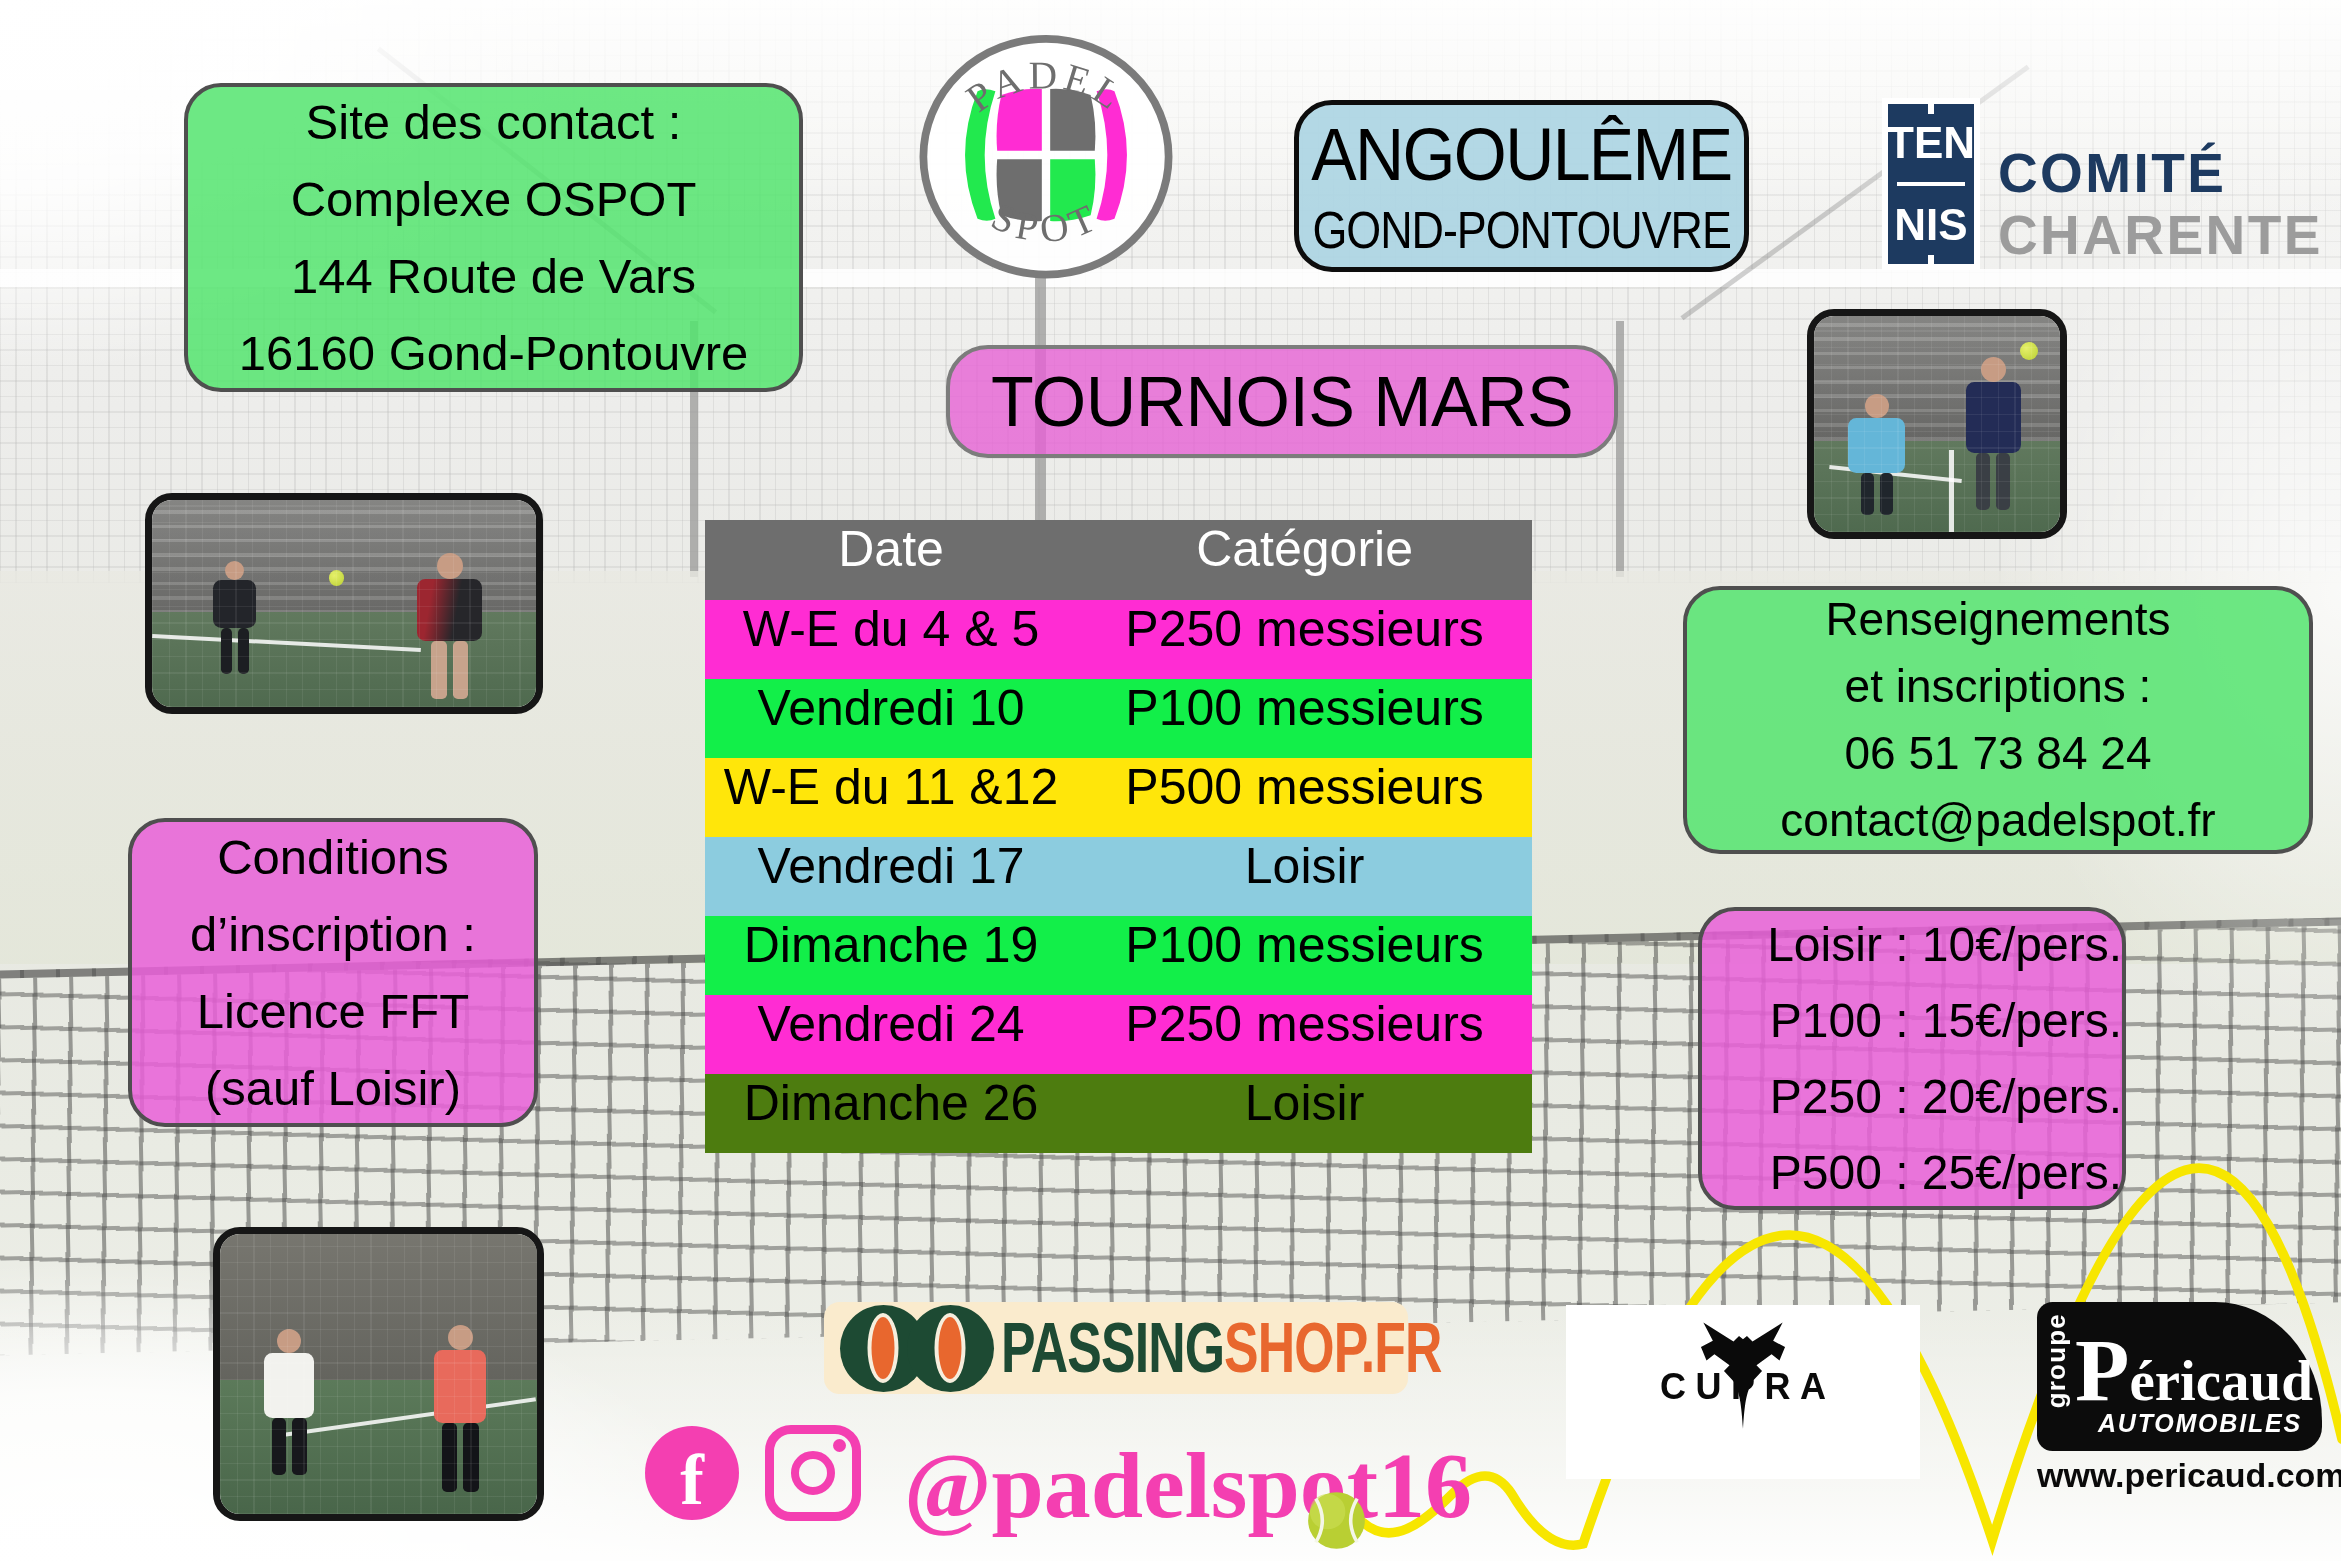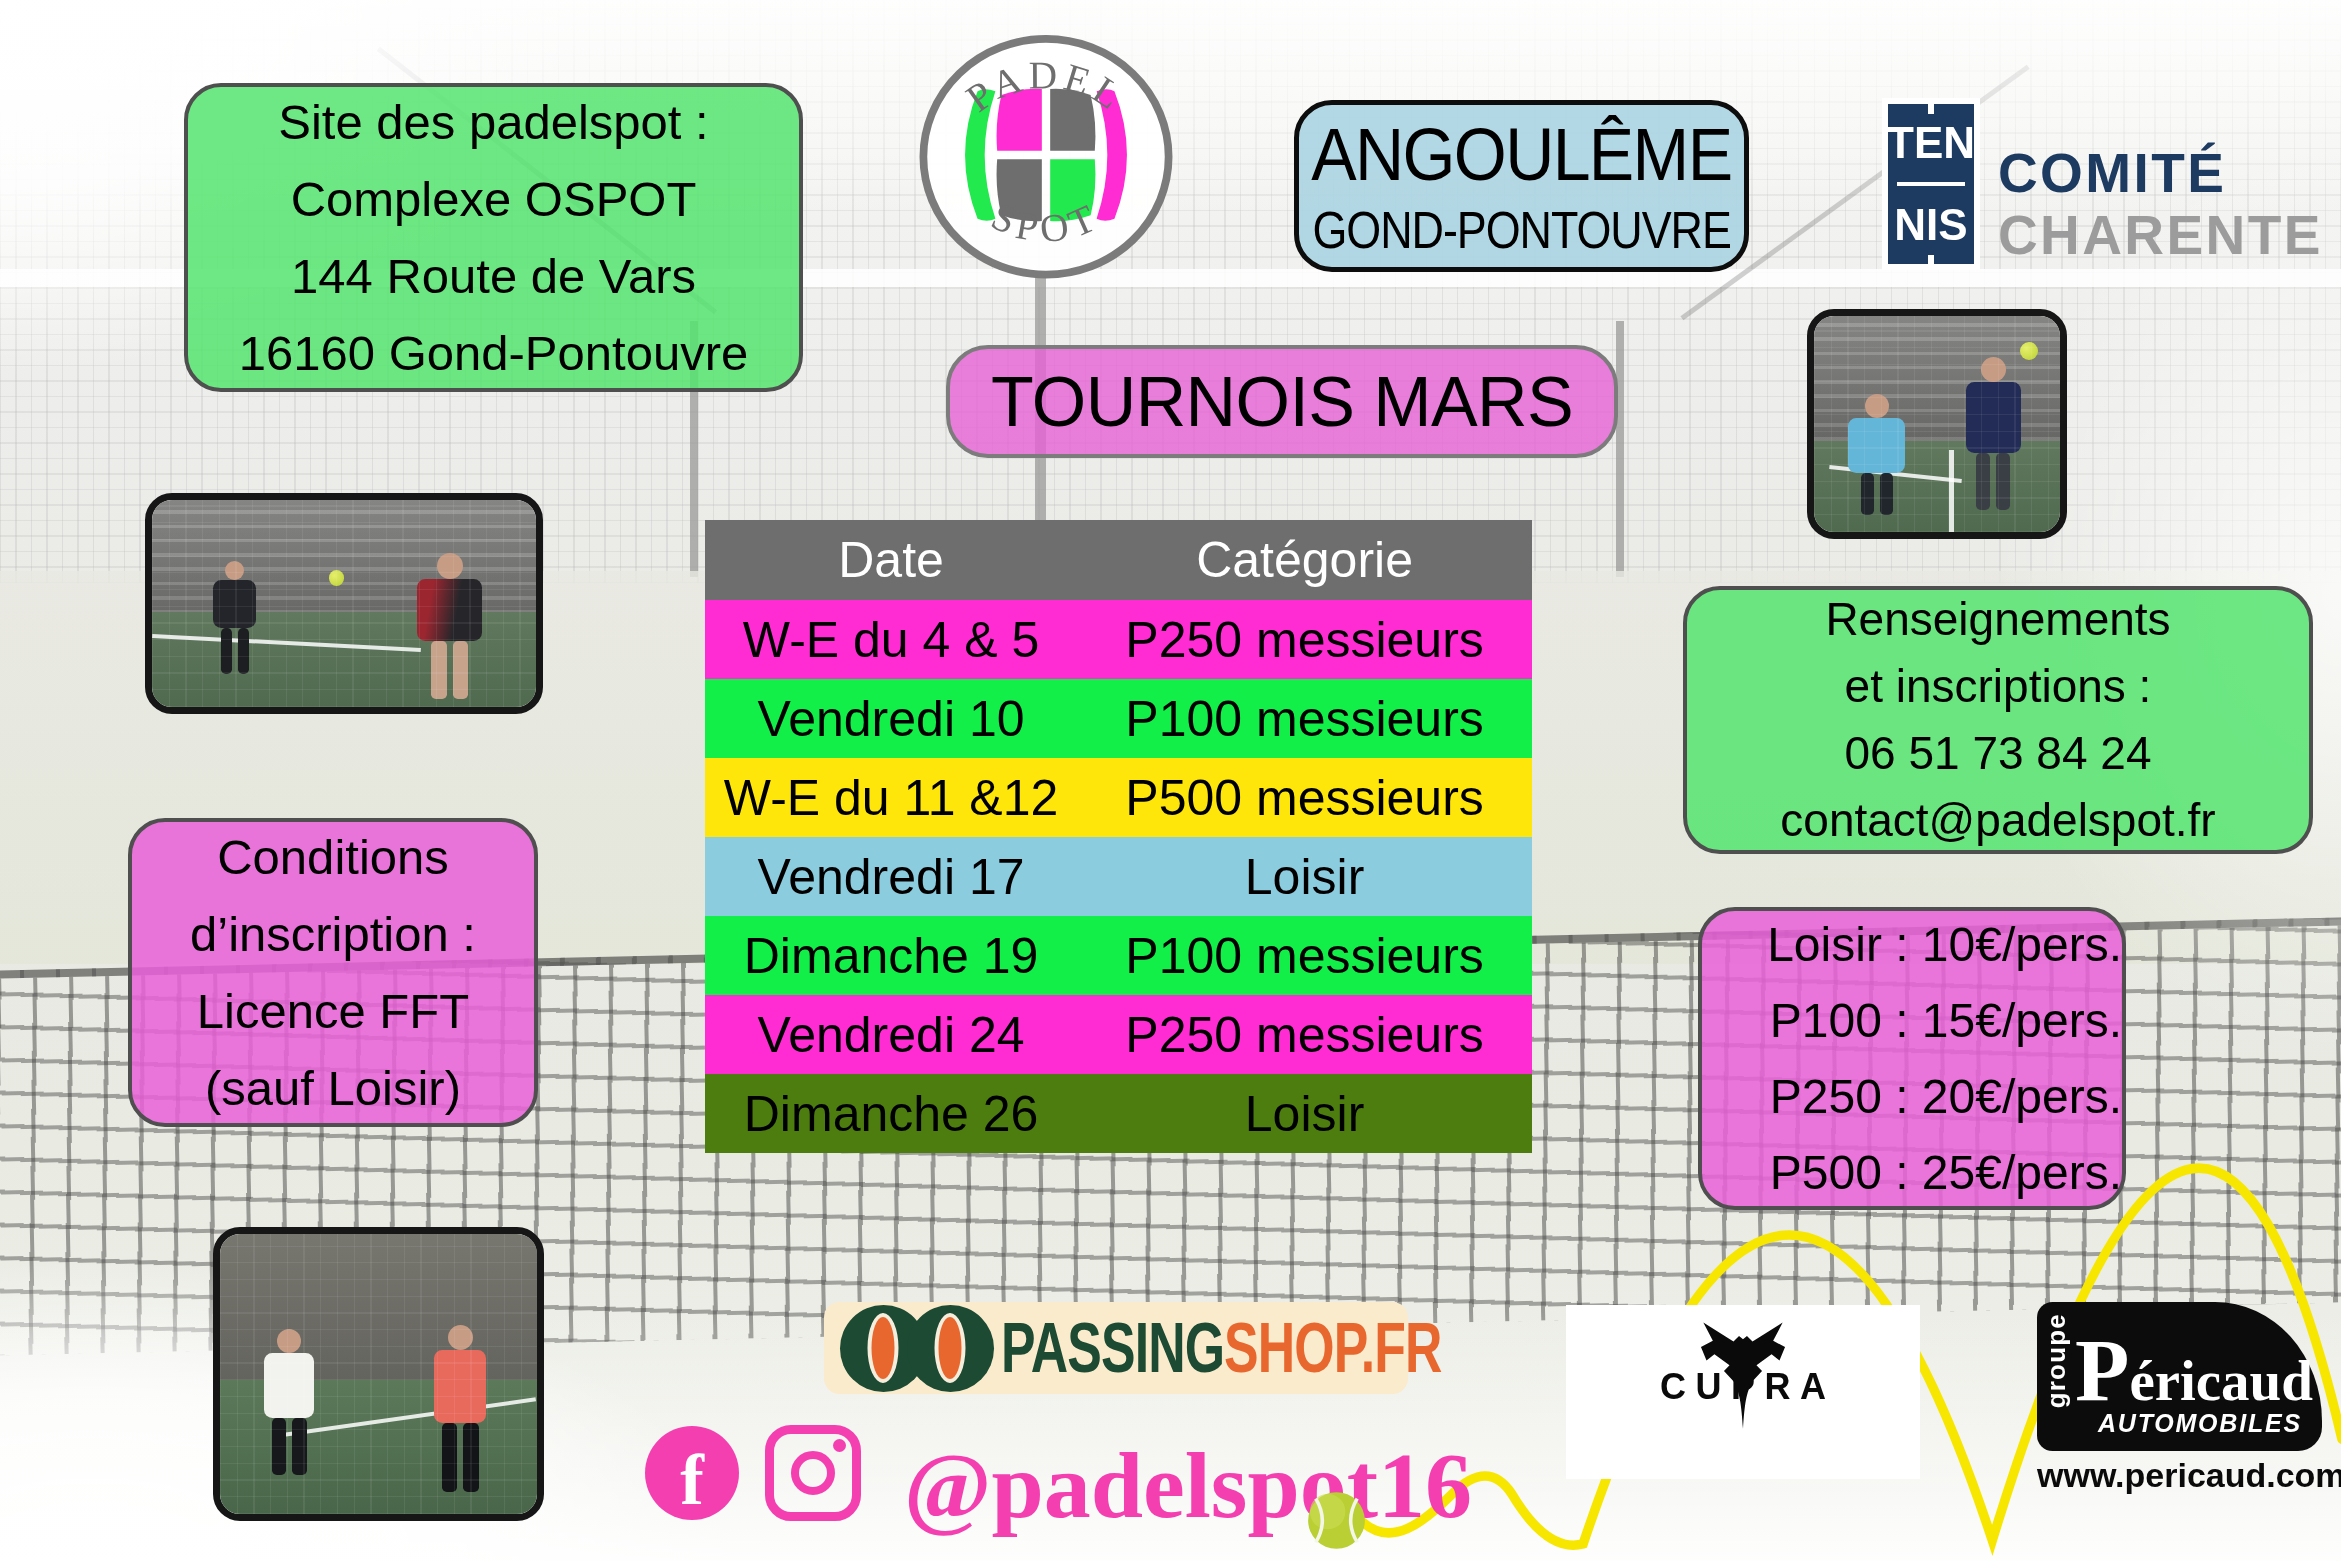--- a/index.html
+++ b/index.html
@@ -52,21 +52,21 @@
   #location-box .l1 { font-size:74px; letter-spacing:-1.8px; transform:scaleX(.92); white-space:nowrap; }
   #location-box .l2 { font-size:51px;  letter-spacing:-1.2px; transform:scaleX(.88); white-space:nowrap; }
 
   
   #banner { position:absolute; left:946px; top:345px; width:672px; height:113px;
     border:4.8px solid #7c7c7c; border-radius:42px; display:flex; align-items:center; justify-content:center;
     font-size:70px; letter-spacing:-0.6px; color:#000; white-space:nowrap; }
 
   
   #schedule { position:absolute; left:705px; top:520px; width:827px; }
-  #schedule .trow { display:flex; width:100%; height:79px; align-items:center; font-size:50px; color:#000; }
+  #schedule .trow { display:flex; width:100%; height:79px; font-size:50px; color:#000; }
   #schedule .thead { height:80px; color:#fff; }
   #schedule .c1 { width:45%; text-align:center; }
   #schedule .c2 { width:55%; text-align:center; }
 
   
   #tennis-tile { position:absolute; left:1882px; top:98px; width:98px; height:172px;
     background:#fff; padding:6px; }
   #tennis-tile .inner { position:relative; width:100%; height:100%; display:flex; flex-direction:column;
     align-items:center; justify-content:space-evenly; font-weight:bold; color:#fff; font-size:44px; }
   #tennis-tile .bar { width:78%; height:4.8px; background:#fff; }
@@ -158,21 +158,21 @@
   <div class="vin top"></div>
   <div class="vin bl"></div>
   <div class="vin bot"></div>
   <div class="vin r"></div>
 
   <svg id="squiggle" viewBox="0 0 3938 2625">
     <path d="M2292,2560 C2340,2602 2392,2562 2442,2512 Q2502,2452 2542,2512 Q2602,2612 2662,2596 Q3010,1560 3350,2590 Q3705,1430 3938,2420" fill="none" stroke="#f7e600" stroke-width="16" stroke-linecap="round"></path>
   </svg>
 
   <div id="site-box" class="box" style="background: rgba(84, 228, 110, 0.85);">
-    <span class="ln">Site des padelspot :</span>
+    <span class="ln">Site des contact :</span>
     <span class="ln">Complexe OSPOT</span>
     <span class="ln">144 Route de Vars</span>
     <span class="ln">16160 Gond-Pontouvre</span>
   </div>
 
   <svg id="padelspot-logo" width="256" height="250" viewBox="0 0 430 420">
     <ellipse cx="215" cy="208" rx="206" ry="198" fill="rgba(255,255,255,0.93)" stroke="#7b7b7b" stroke-width="13"></ellipse>
     <path d="M100,98 Q58,205 100,312 Q116,319 130,312 Q94,205 130,98 Q112,91 100,98 Z" fill="#22e94e"></path>
     <path d="M330,98 Q372,205 330,312 Q314,319 300,312 Q336,205 300,98 Q318,91 330,98 Z" fill="#ff2cd3"></path>
     <path d="M140,104 Q174,92 208,94 L208,198 L133,198 Q129,150 140,104 Z" fill="#ff2cd3"></path>

